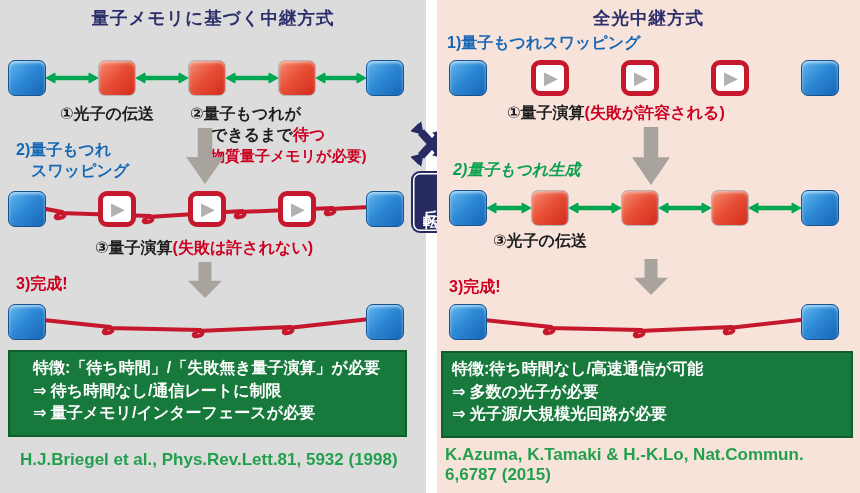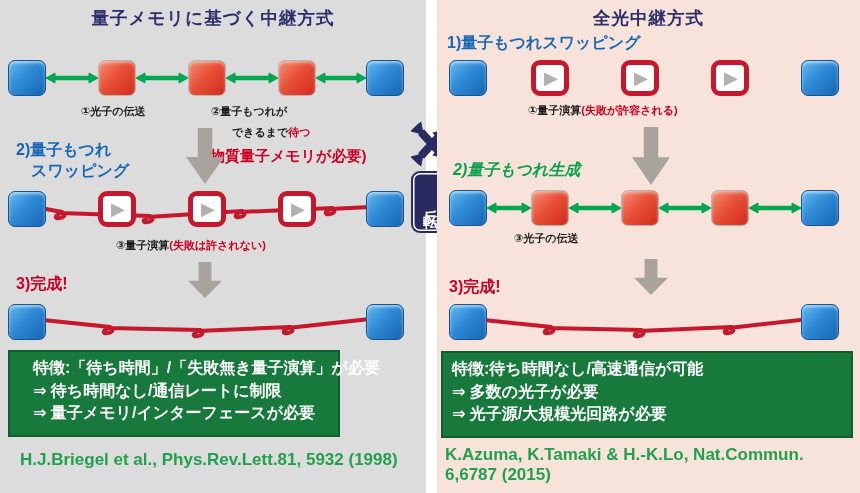--- a/index.html
+++ b/index.html
@@ -12,21 +12,21 @@
   .panel-left{left:0;width:426px;background:#dcdcdc;}
   .panel-right{left:437px;width:423px;background:#f8e3da;}
   .ptitle{
     position:absolute;top:6px;left:0;width:100%;text-align:center;
     font-size:17.5px;font-weight:bold;color:#2b2e6a;letter-spacing:1px;
   }
   .step{position:absolute;font-size:16px;font-weight:bold;}
   .step.blue{color:#1668b5;}
   .step.green{color:#0aa14e;font-style:italic;}
   .step.red{color:#cc0022;}
-  .cap{position:absolute;font-size:11px;color:#1d1d1d;font-weight:bold;white-space:nowrap;margin-left:21px;}
+  .cap{position:absolute;font-size:16px;color:#1d1d1d;font-weight:bold;white-space:nowrap;}
   .cap .red, .rednote{color:#cc0022;}
   .rednote{position:absolute;font-size:15px;font-weight:bold;white-space:nowrap;}
   .noderow{position:absolute;left:0;height:38px;}
   .node{
     position:absolute;top:0;width:38px;height:36px;border-radius:7px;
     box-sizing:border-box;
   }
   .node.blue{
     background:linear-gradient(135deg,#63b8ee 0%,#2f8ad6 45%,#1565b5 100%);
     border:1px solid #14538f;
@@ -131,21 +131,21 @@
   <div class="step red" style="left:16px;top:274px;">3)完成!</div>
 
   <div class="noderow" style="top:304px;width:426px;">
     <svg class="rowsvg" width="426" height="38">
       <path d="M24,14 L110,23 c10,7 -16,9 -2,1 L200,26 c10,7 -16,9 -2,1 L290,23 c10,7 -16,9 -2,1 L388,13" fill="none" stroke="#c5182c" stroke-width="4" stroke-linecap="round"></path>
     </svg>
     <div class="node blue" style="left:8px;"></div>
     <div class="node blue" style="left:366px;"></div>
   </div>
 
-  <div class="gbox" style="left:8px;top:350px;width:332px;height:87px;padding-left:23px;">
+  <div class="gbox" style="left:8px;top:350px;width:399px;height:87px;padding-left:23px;">
     <div>特徴:「待ち時間」/「失敗無き量子演算」が必要</div>
     <div>⇒ 待ち時間なし/通信レートに制限</div>
     <div>⇒ 量子メモリ/インターフェースが必要</div>
   </div>
 
   <div class="cite" style="left:20px;top:450px;">H.J.Briegel et al., Phys.Rev.Lett.81, 5932 (1998)</div>
 </div>
 
 <svg class="swapx" viewBox="0 0 42 46">
   <defs>

